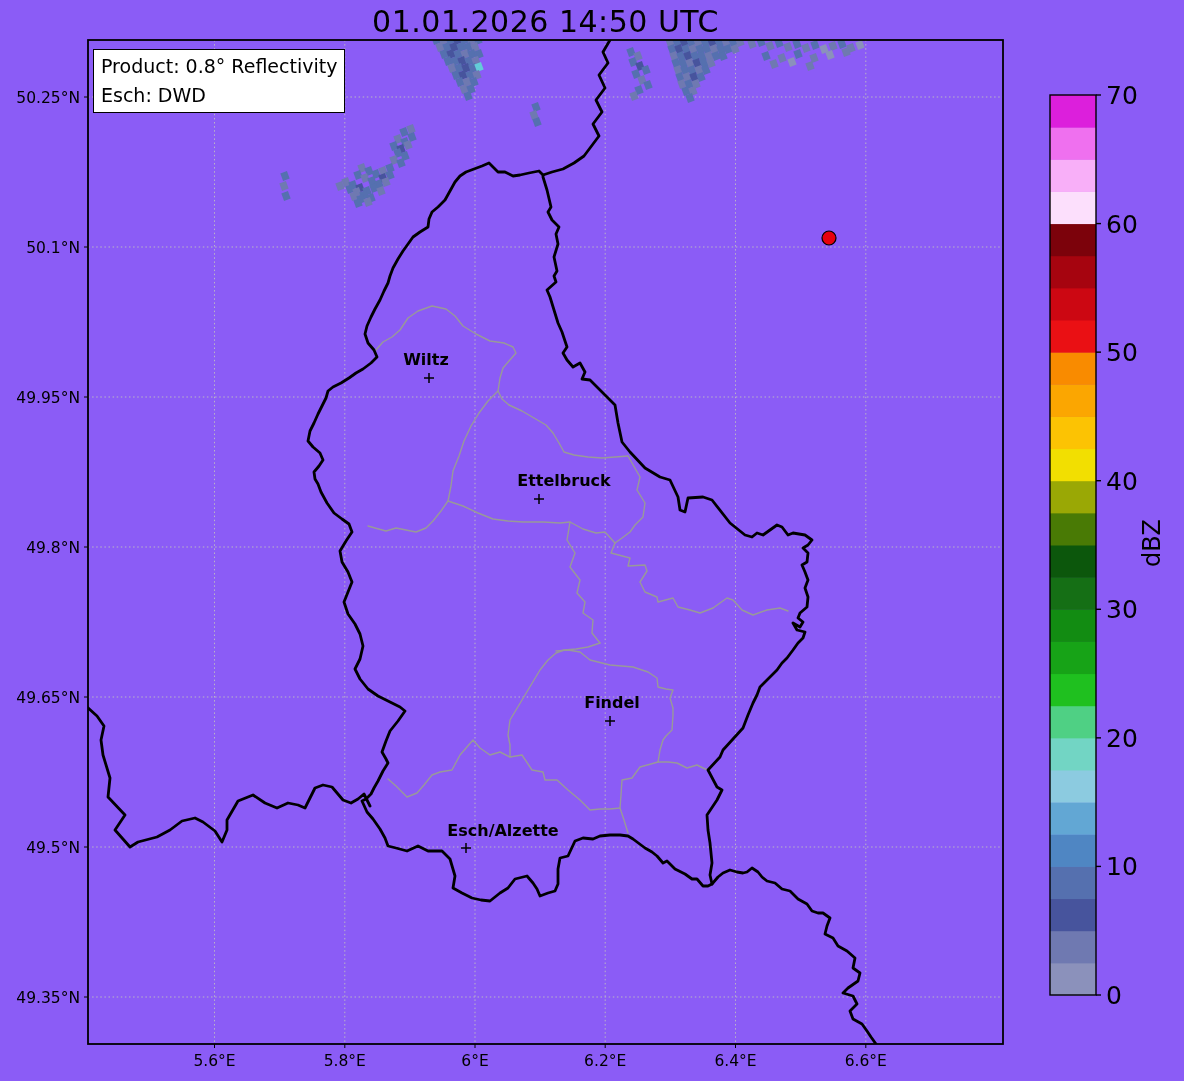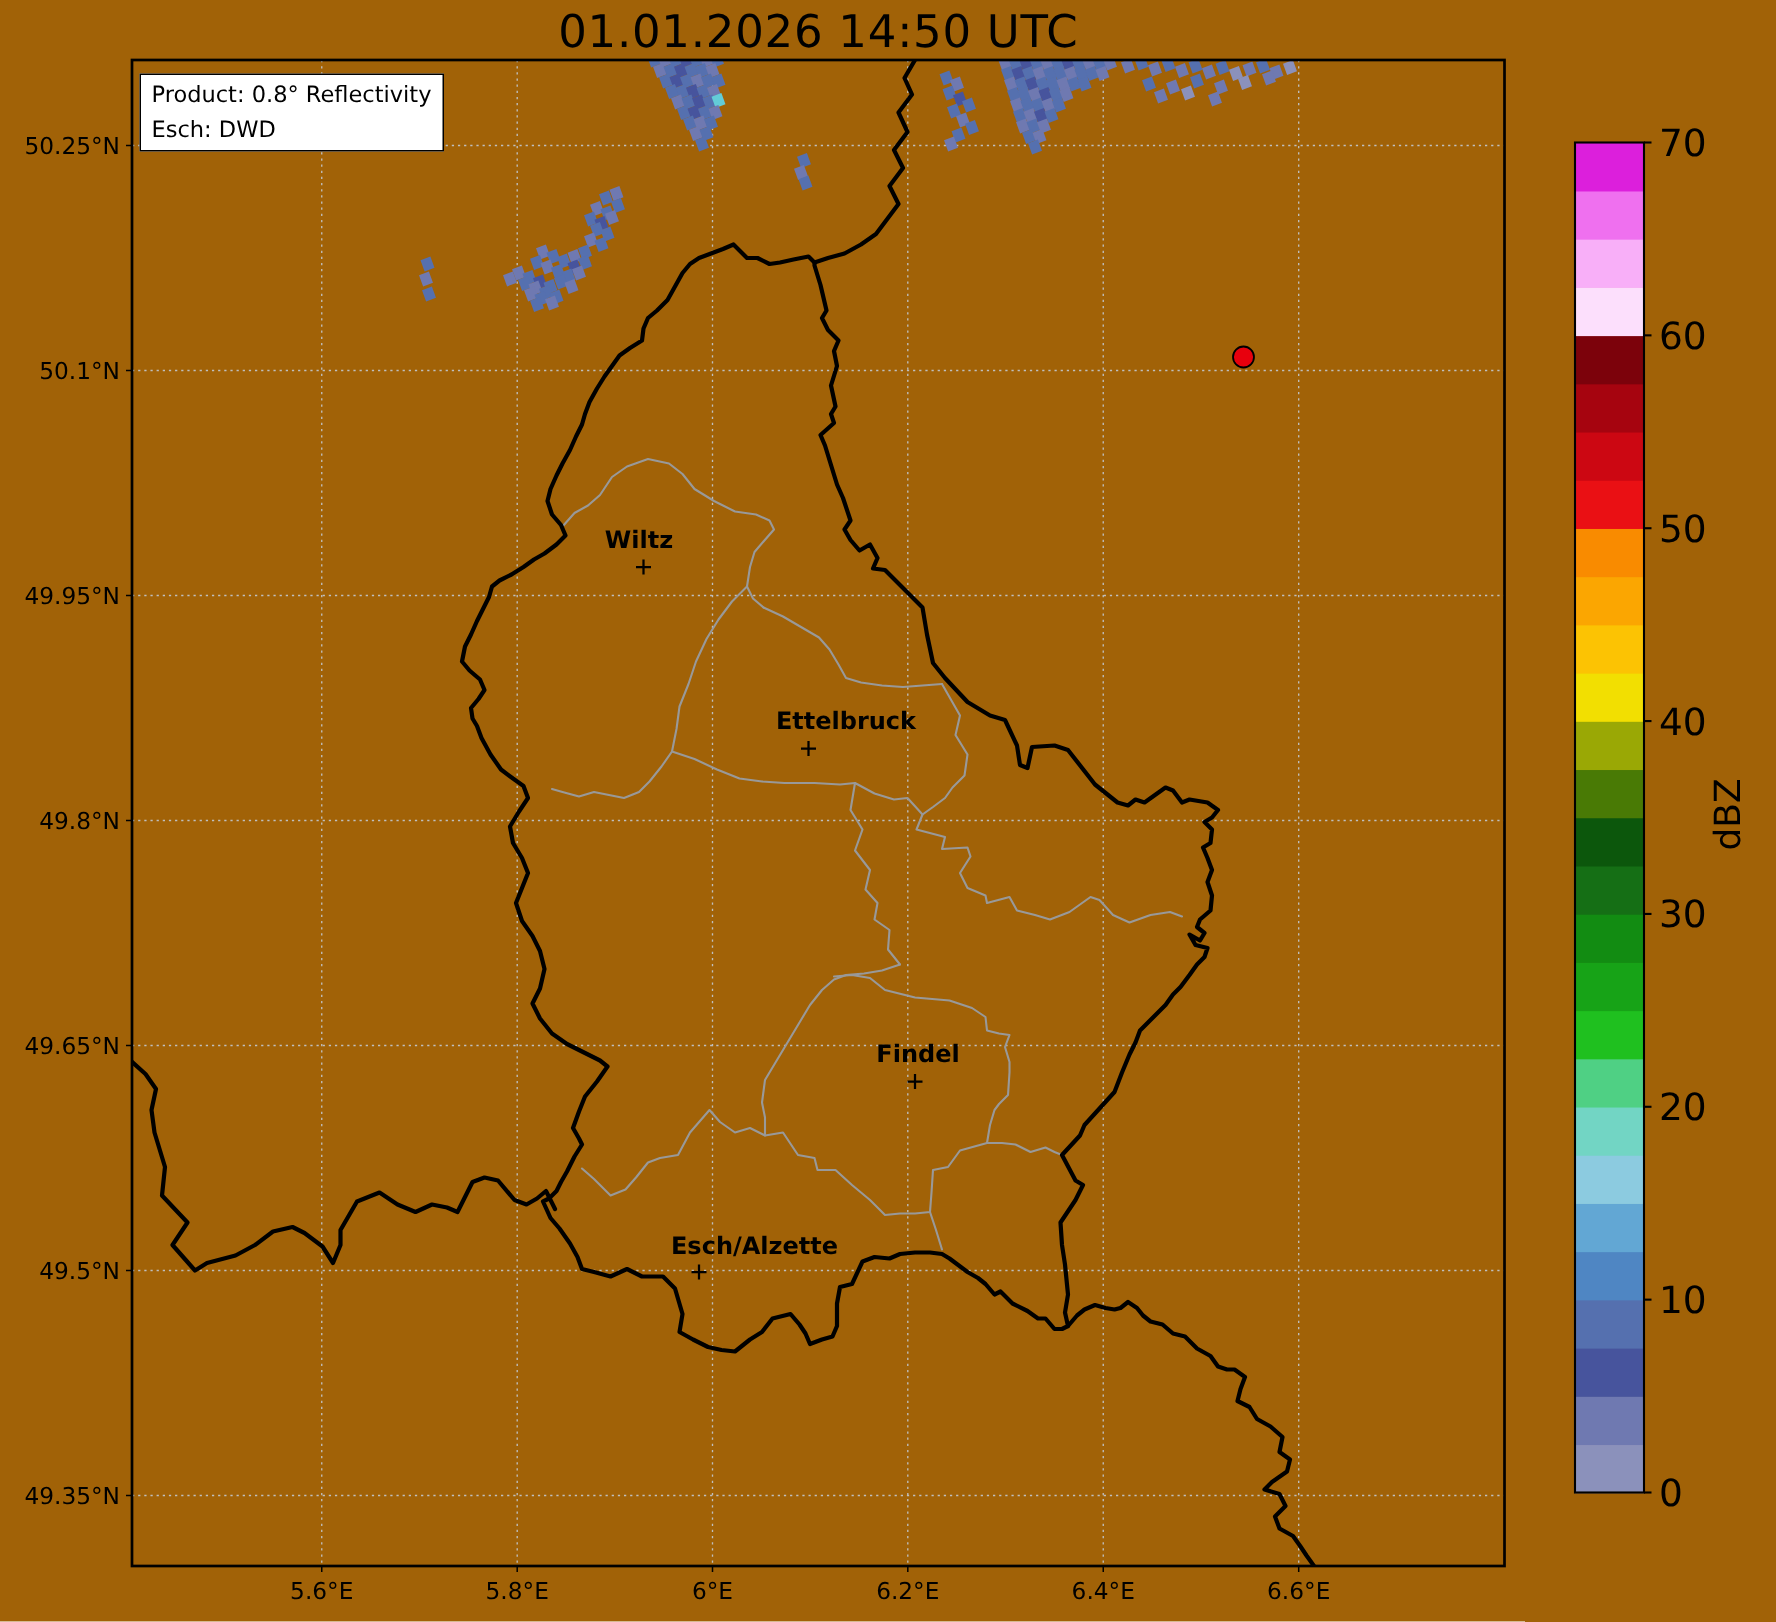--- a/index.html
+++ b/index.html
@@ -1,22 +1,22 @@
 <!DOCTYPE html>
 <html><head>
 <meta charset="utf-8">
 <style>
   html,body{margin:0;padding:0;background:#ffffff;}
-  .stage{position:relative;width:1184px;height:1081px;background:#a16207;overflow:hidden;
+  .stage{position:relative;width:1184px;height:1081px;background:#8b5cf6;overflow:hidden;
          font-family:"DejaVu Sans","Liberation Sans",sans-serif;}
   #map-svg{position:absolute;left:0;top:0;}
   .title{position:absolute;left:88px;top:4px;width:915px;text-align:center;
          font-size:30px;color:#000;letter-spacing:0.5px;}
   .infobox{position:absolute;left:93px;top:49px;background:#fff;border:1.6px solid #000;
-           padding:2px 7px 3px 7px;font-size:15px;line-height:1.5;color:#000;z-index:5;}
+           padding:2px 7px 3px 7px;font-size:19px;line-height:1.5;color:#000;z-index:5;}
   .cbar-label{position:absolute;left:1104px;top:527px;width:100px;height:32px;text-align:center;
               font-size:24px;color:#000;transform:rotate(-90deg);}
 </style>
 </head>
 <body>
 
 <div class="stage">
   <div class="title">01.01.2026 14:50 UTC</div>
 
   <svg id="map-svg" width="1184" height="1081" viewBox="0 0 1184 1081">

